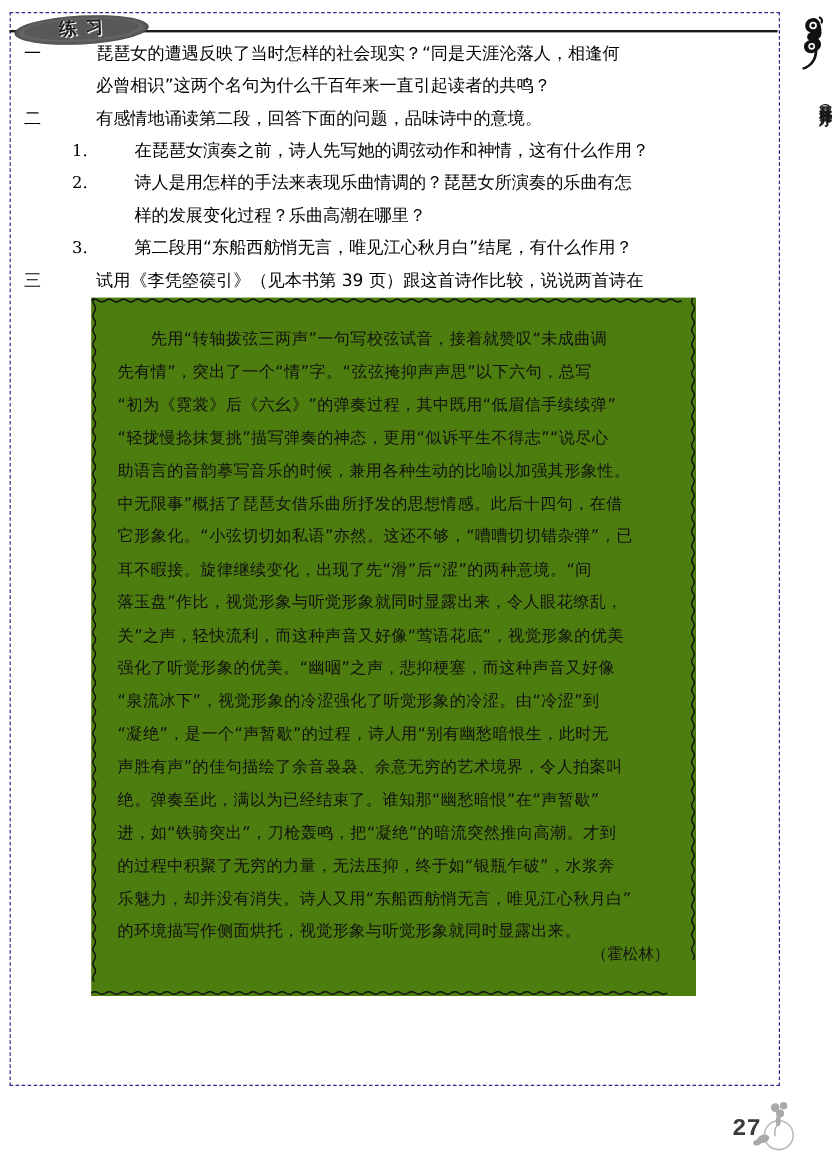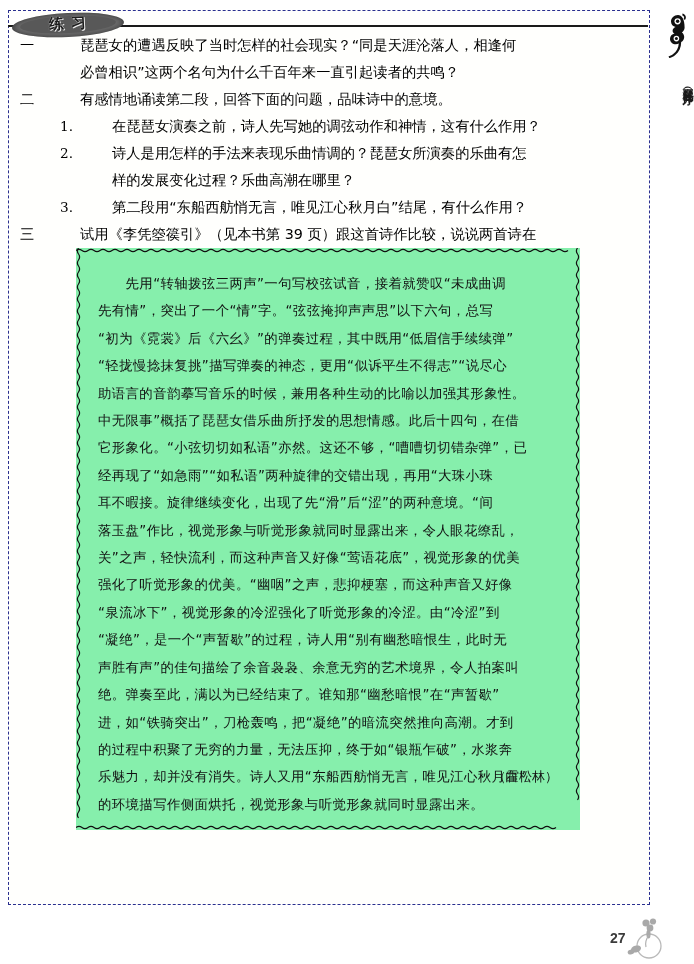--- a/index.html
+++ b/index.html
@@ -150,21 +150,21 @@
   }
 
   
   #reading-box {
     position: absolute;
     left: 76px;
     top: 248px;
     width: 504px;
     height: 582px;
     box-sizing: border-box;
-    background: #86efac;
+    background: #4d7c0f;
   }
   .wave {
     position: absolute;
     pointer-events: none;
   }
   #wave-top    { left: 0;   top: 0;    width: 504px; height: 5px; }
   #wave-bottom { left: 0;   bottom: 0; width: 504px; height: 5px; }
   #wave-left   { left: 0;   top: 0;    width: 5px;   height: 582px; }
   #wave-right  { right: 0;  top: 0;    width: 5px;   height: 582px; }
 
@@ -179,21 +179,21 @@
     text-align: justify;
     color: #111111;
   }
   #reading-text .para-line {
     display: block;
     white-space: nowrap;
   }
   #reading-attrib {
     position: absolute;
     right: 22px;
-    top: 520px;
+    top: 538px;
     font-size: 13px;
     color: #111111;
   }
 
   
   #page-foot {
     position: absolute;
     left: 604px;
     top: 916px;
     width: 80px;
@@ -203,24 +203,24 @@
     position: absolute;
     left: 18px;
     top: 0;
     width: 54px;
     height: 44px;
   }
   #page-number {
     position: absolute;
     left: 6px;
     top: 14px;
-    font-size: 14px;
+    font-size: 20px;
     font-weight: bold;
     color: #3b3b3b;
-    font-family: Liberation Sans, sans-serif;
+    font-family: Liberation Mono, monospace;
   }
 </style>
 </head>
 <body>
 
 <div id="page-frame"></div>
 
 <div id="exercise-head">
   <div id="head-rule"></div>
   <div id="head-blob"></div>
@@ -289,21 +289,20 @@
   </svg>
 
   <div id="reading-text">
       <span class="para-line">　　先用“转轴拨弦三两声”一句写校弦试音，接着就赞叹“未成曲调</span>
       <span class="para-line">先有情”，突出了一个“情”字。“弦弦掩抑声声思”以下六句，总写</span>
       <span class="para-line">“初为《霓裳》后《六幺》”的弹奏过程，其中既用“低眉信手续续弹”</span>
       <span class="para-line">“轻拢慢捻抹复挑”描写弹奏的神态，更用“似诉平生不得志”“说尽心</span>
       <span class="para-line">助语言的音韵摹写音乐的时候，兼用各种生动的比喻以加强其形象性。</span>
       <span class="para-line">中无限事”概括了琵琶女借乐曲所抒发的思想情感。此后十四句，在借</span>
       <span class="para-line">它形象化。“小弦切切如私语”亦然。这还不够，“嘈嘈切切错杂弹”，已</span>
-      <span class="para-line">经再现了“如急雨”“如私语”两种旋律的交错出现，再用“大珠小珠</span>
       <span class="para-line">耳不暇接。旋律继续变化，出现了先“滑”后“涩”的两种意境。“间</span>
       <span class="para-line">落玉盘”作比，视觉形象与听觉形象就同时显露出来，令人眼花缭乱，</span>
       <span class="para-line">关”之声，轻快流利，而这种声音又好像“莺语花底”，视觉形象的优美</span>
       <span class="para-line">强化了听觉形象的优美。“幽咽”之声，悲抑梗塞，而这种声音又好像</span>
       <span class="para-line">“泉流冰下”，视觉形象的冷涩强化了听觉形象的冷涩。由“冷涩”到</span>
       <span class="para-line">“凝绝”，是一个“声暂歇”的过程，诗人用“别有幽愁暗恨生，此时无</span>
       <span class="para-line">声胜有声”的佳句描绘了余音袅袅、余意无穷的艺术境界，令人拍案叫</span>
       <span class="para-line">绝。弹奏至此，满以为已经结束了。谁知那“幽愁暗恨”在“声暂歇”</span>
       <span class="para-line">进，如“铁骑突出”，刀枪轰鸣，把“凝绝”的暗流突然推向高潮。才到</span>
       <span class="para-line">的过程中积聚了无穷的力量，无法压抑，终于如“银瓶乍破”，水浆奔</span>

